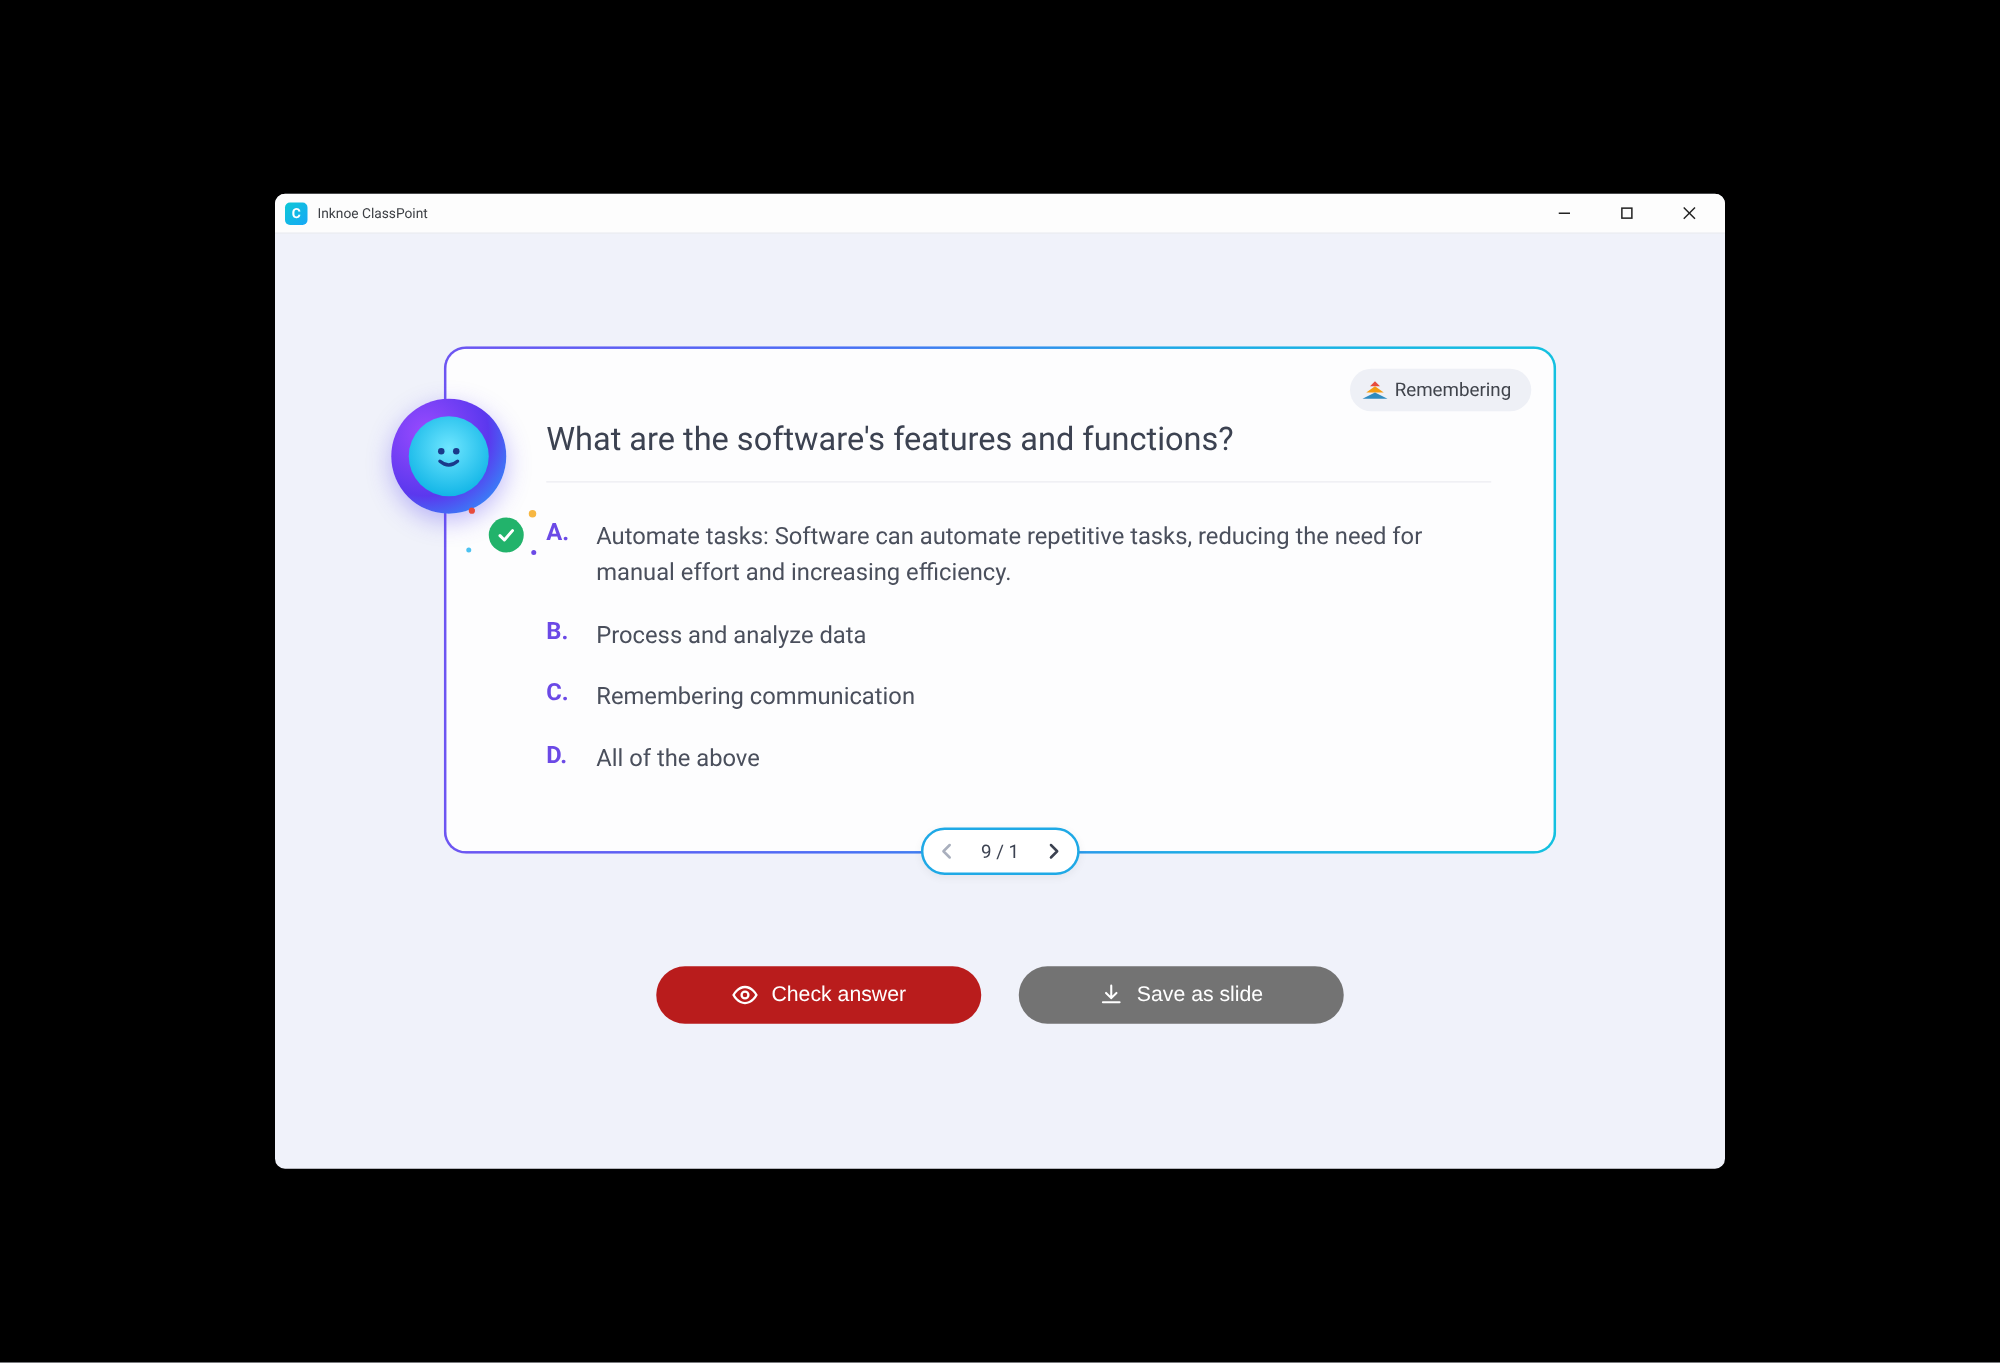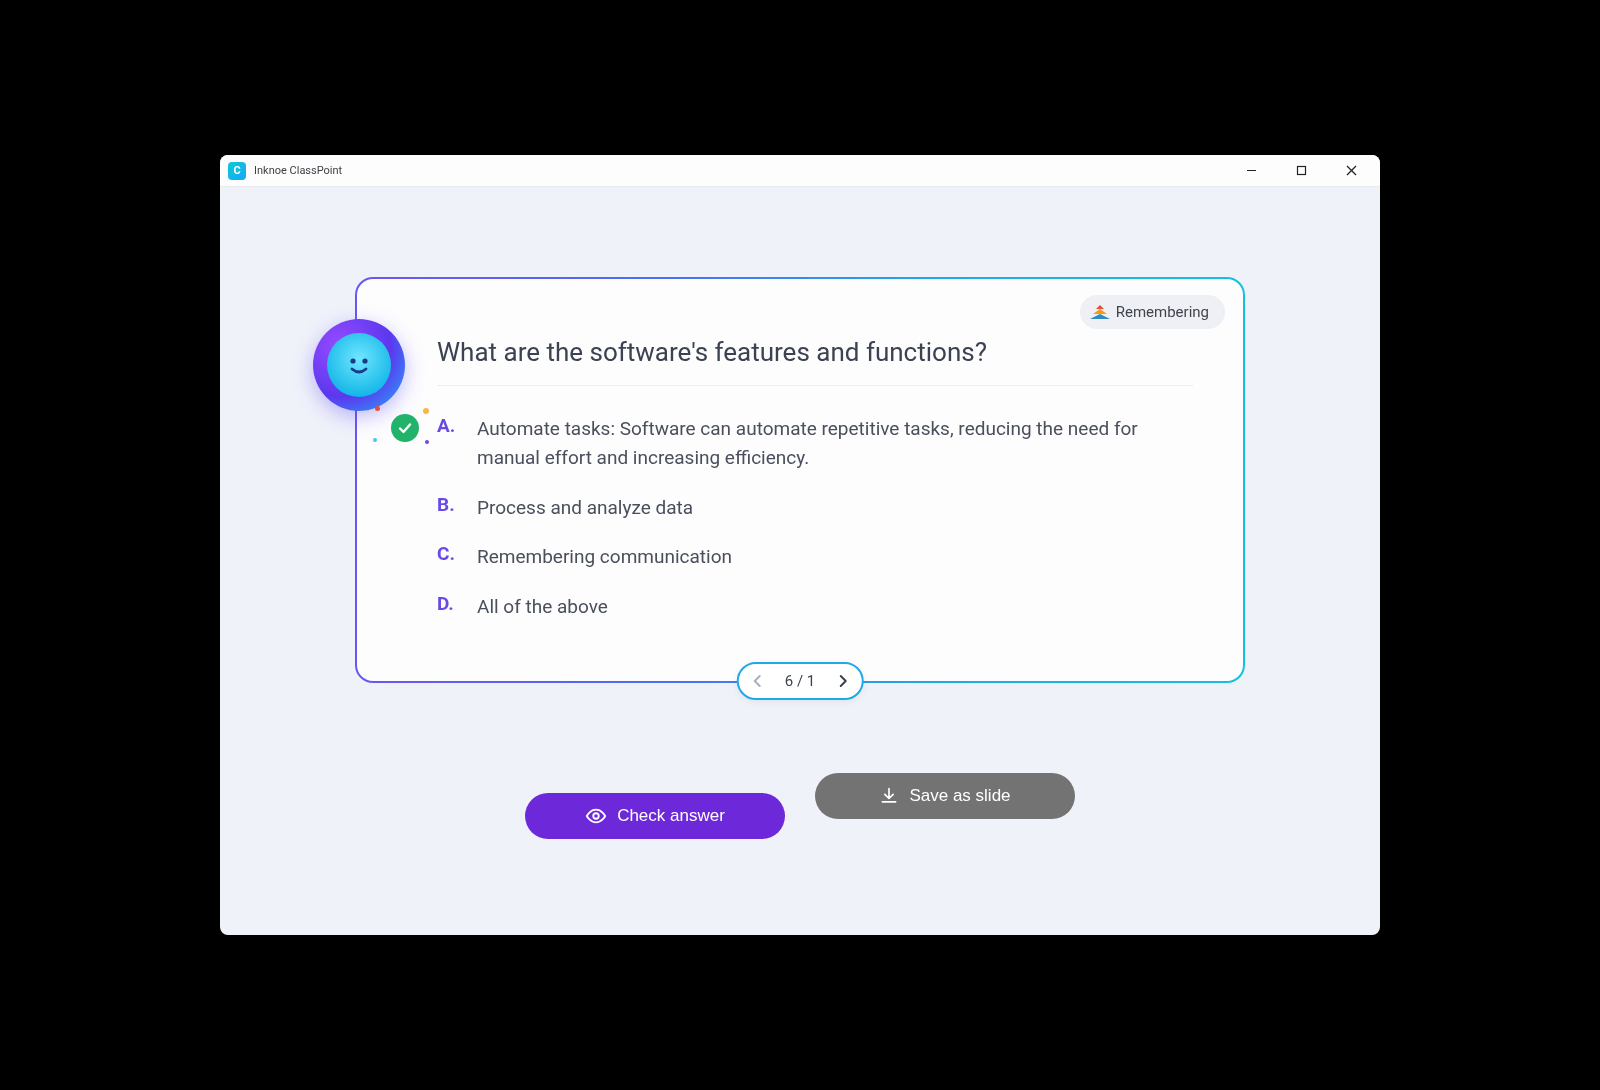--- a/index.html
+++ b/index.html
@@ -139,21 +139,21 @@
     display:flex; gap:30px;
   }
   .btn {
     height:46px;
     border:none;border-radius:999px;
     padding:0 34px;
     display:flex;align-items:center;gap:10px;
     font-size:17px;font-weight:500;color:#fff;cursor:pointer;
     min-width:260px;justify-content:center;
   }
-  .btn.green{background:#6d28d9;margin-top:20px;}
+  .btn.green{background:#b91c1c;}
   .btn.blue{background:#737373;}
   .btn.orange{background:#e6772e;}
   .btn svg{flex-shrink:0;}
 </style>
 </head>
 <body>
 
 <div class="window">
   <div class="titlebar">
     <div class="app-icon">C</div>
@@ -231,21 +231,21 @@
           <span class="opt-text">All of the above</span>
         </div>
       </div>
 
       <div class="pager">
         <span class="arrow">
           <svg width="10" height="14" viewBox="0 0 10 14">
               <path d="M7 2 L2 7 L7 12" stroke="currentColor" stroke-width="2" fill="none" stroke-linecap="round" stroke-linejoin="round"></path>
             </svg>
         </span>
-        <span class="count">6 / 1</span>
+        <span class="count">9 / 1</span>
         <span class="arrow active">
           <svg width="10" height="14" viewBox="0 0 10 14">
               <path d="M3 2 L8 7 L3 12" stroke="currentColor" stroke-width="2" fill="none" stroke-linecap="round" stroke-linejoin="round"></path>
             </svg>
         </span>
       </div>
     </div>
 
     <div class="actions">
       <button class="btn green">

